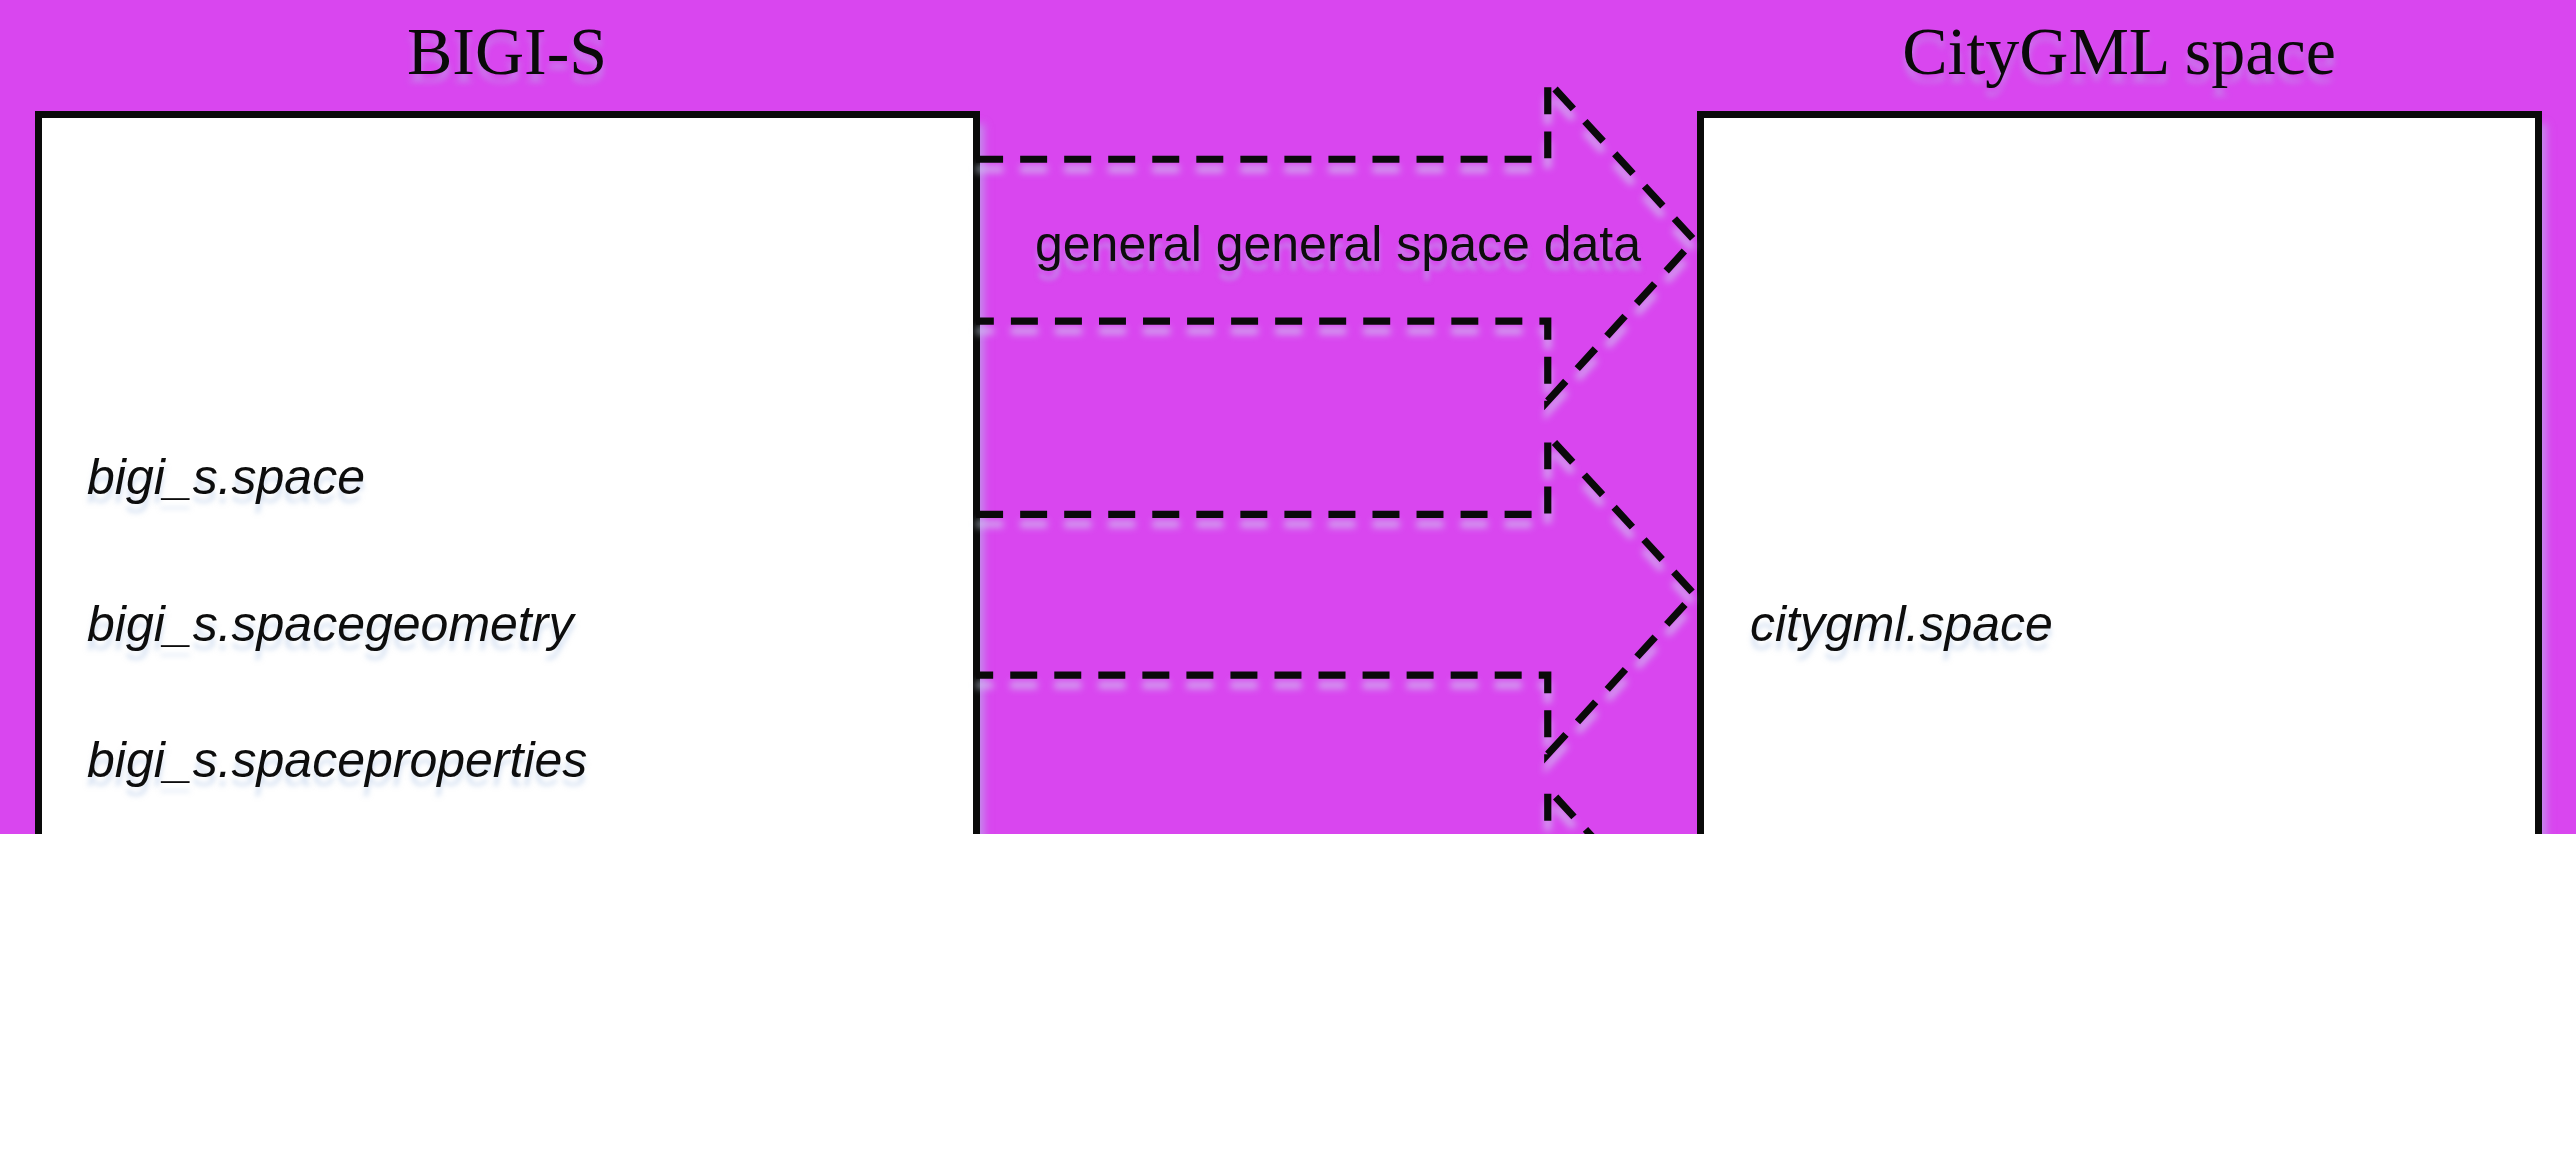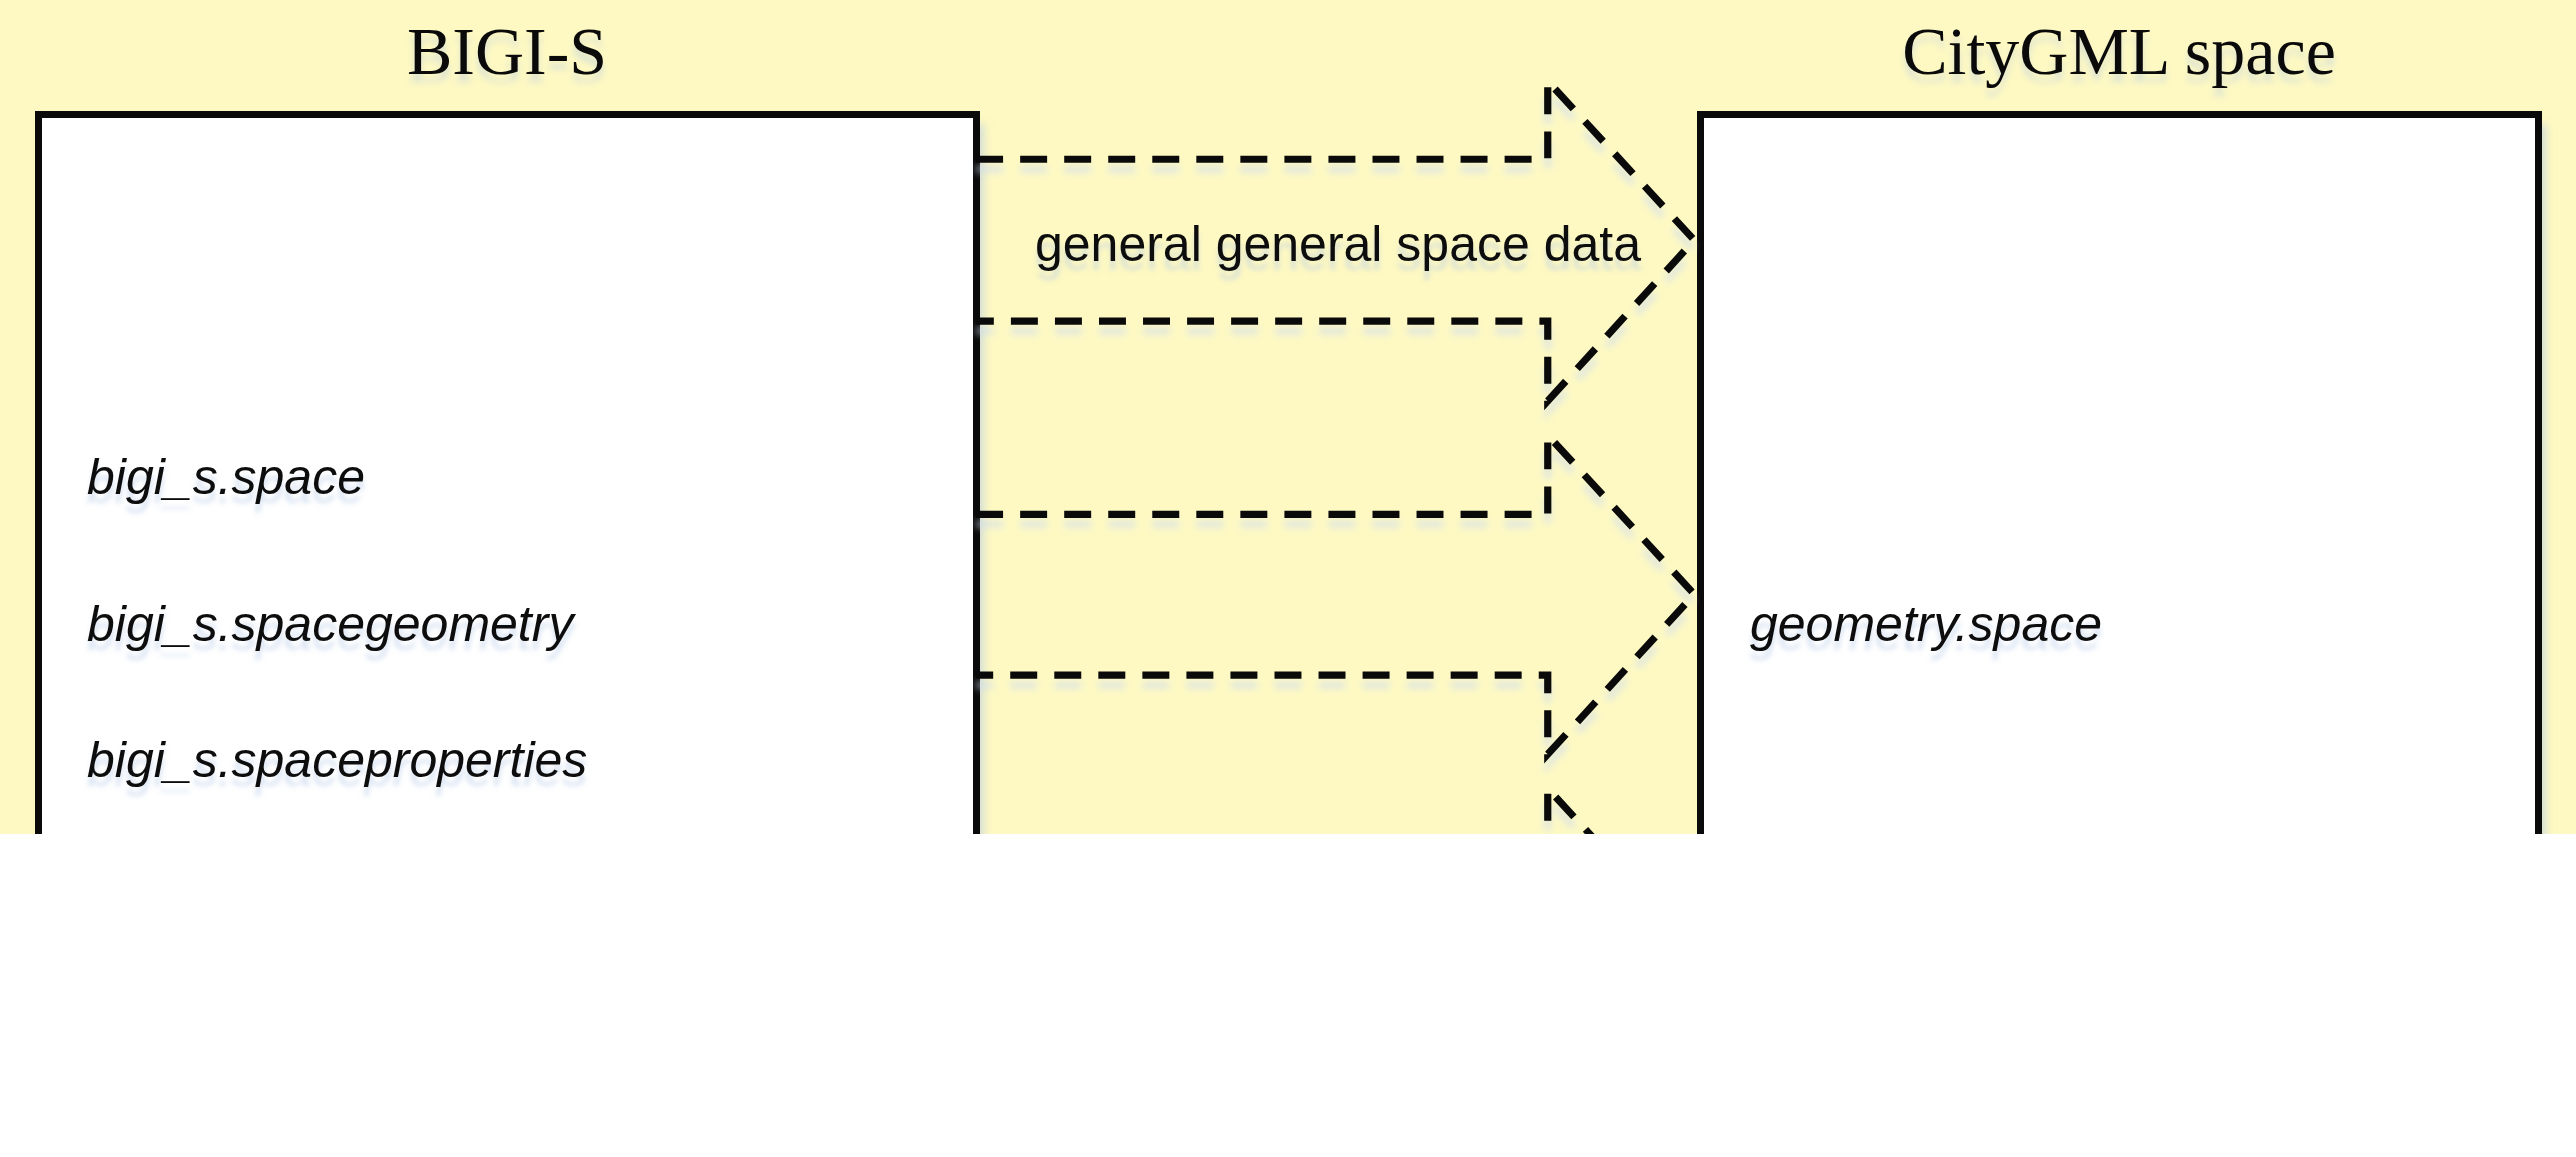--- a/index.html
+++ b/index.html
@@ -4,21 +4,21 @@
 <style>
   html, body {
     margin: 0;
     padding: 0;
     background: #ffffff;
   }
   .canvas {
     position: relative;
     width: 2576px;
     height: 834px;
-    background: #fef9c3;
+    background: #d946ef;
     font-family: "Liberation Sans", "DejaVu Sans", sans-serif;
     color: #000000;
     overflow: hidden;
   }
   .box-title {
     position: absolute;
     top: 16px;
     transform: translateX(-50%);
     font-family: "Liberation Serif", "DejaVu Serif", serif;
     font-size: 68px;
@@ -95,18 +95,18 @@
       <path d="M1086 177 H1722 V90  L1885 267  L1722 446  V357  H1086"></path>
       <path d="M1086 572 H1722 V484 L1885 661  L1722 839  V751  H1086"></path>
       <path d="M1086 963 H1722 V877 L1885 1054 L1722 1231 V1145 H1086"></path>
     </g>
   </svg>
 
   <div class="table-label" style="left:87px; top:477px;">bigi_s.space</div>
   <div class="table-label" style="left:87px; top:624px;">bigi_s.spacegeometry</div>
   <div class="table-label" style="left:87px; top:760px;">bigi_s.spaceproperties</div>
 
-  <div class="table-label" style="left:1750px; top:624px;">geometry.space</div>
+  <div class="table-label" style="left:1750px; top:624px;">citygml.space</div>
 
   <div class="arrow-label" style="left:1338px; top:244px;">general general space data</div>
 
 </div>
 
 
 </body></html>

